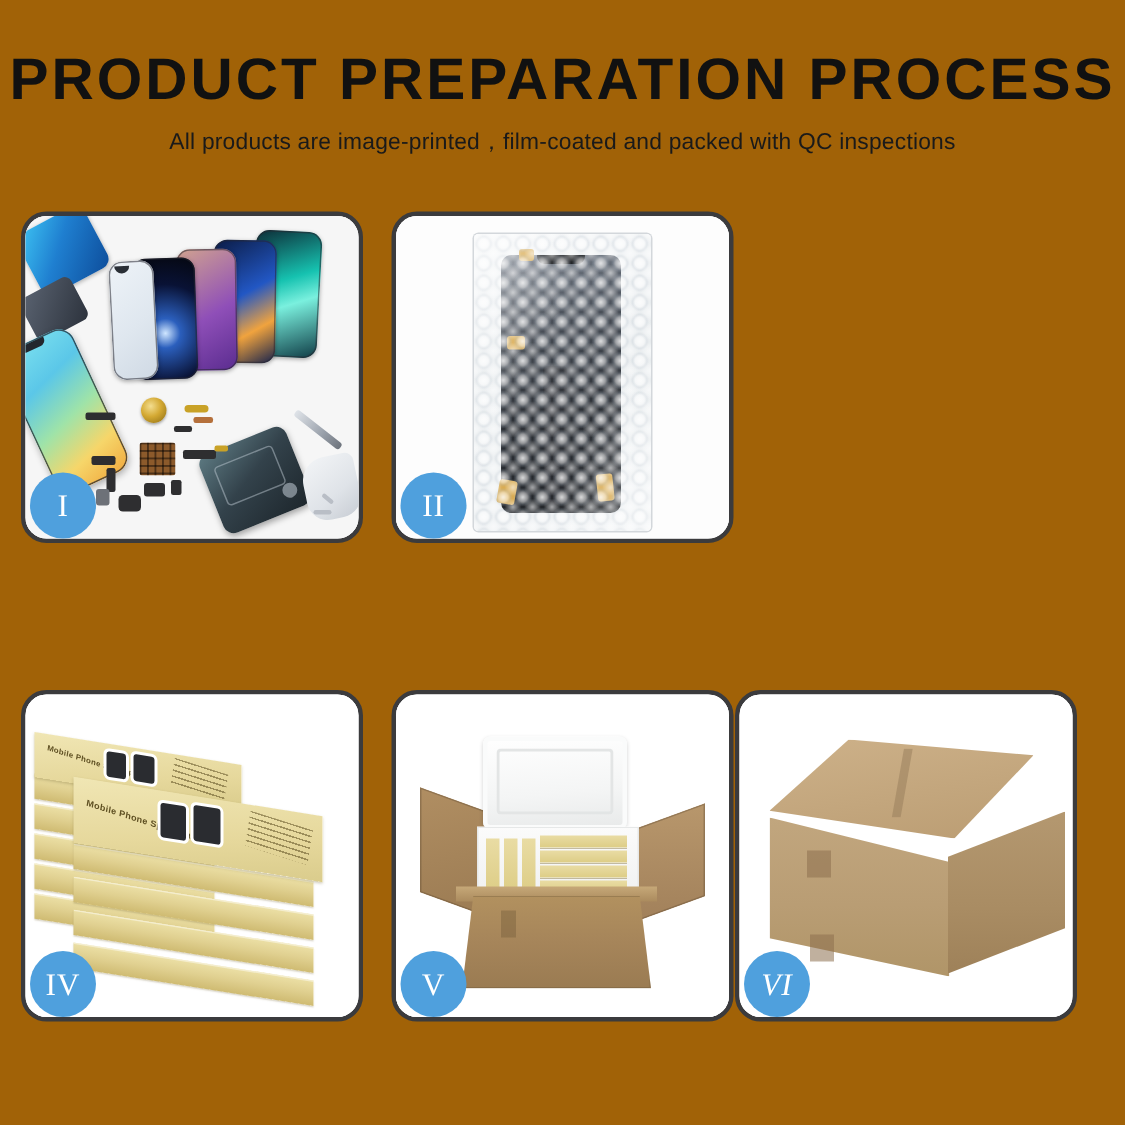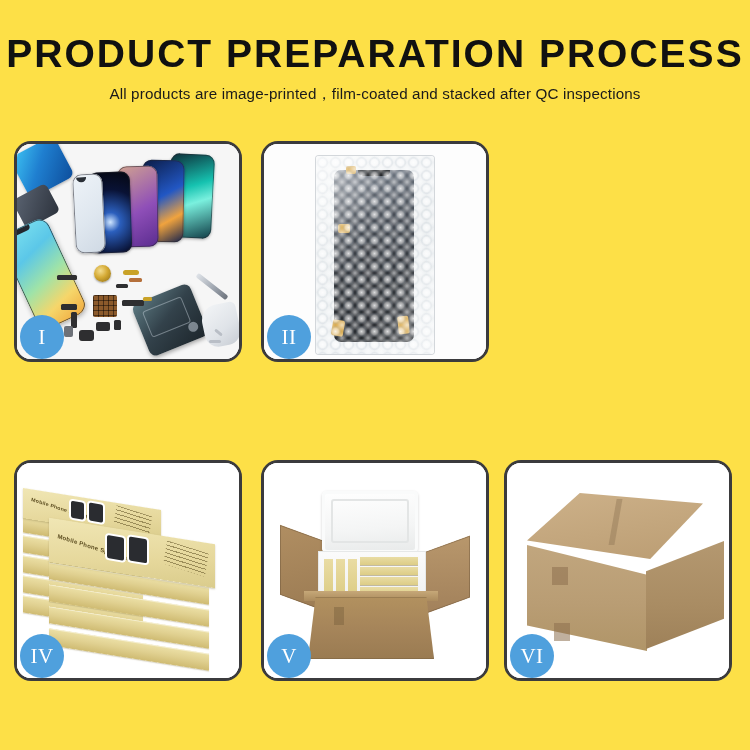--- a/index.html
+++ b/index.html
@@ -12,21 +12,21 @@
     width: 750px;
     height: 750px;
     overflow: hidden;
     font-family: "Liberation Sans", sans-serif;
     -webkit-font-smoothing: antialiased;
   }
   .page {
     position: relative;
     width: 750px;
     height: 750px;
-    background: #fde047;
+    background: #a16207;
   }
 
   
   .header {
     position: absolute;
     left: 0;
     top: 34px;
     width: 750px;
     text-align: center;
   }
@@ -72,21 +72,21 @@
     left: 0; top: 0; right: 0; bottom: 0;
     border-radius: 14px;
     overflow: hidden;
     background: #f5f5f5;
   }
   .p1 { left: 0px;   top: 0px; }
   .p2 { left: 247px; top: 0px; }
   .p3 { left: 494px; top: 0px; }
   .p4 { left: 0px;   top: 319px; }
   .p5 { left: 247px; top: 319px; }
-  .p6 { left: 490px; top: 319px; }
+  .p6 { left: 476px; top: 319px; font-style: italic; }
 
   
   .badge {
     position: absolute;
     left: 3px;
     bottom: 0px;
     width: 44px;
     height: 44px;
     border-radius: 50%;
     background: #4fa0dd;
@@ -409,21 +409,21 @@
     clip: rect(0 0 0 0); white-space:nowrap;
   }
 </style>
 </head>
 <body>
 
 <div class="page">
 
   <div class="header">
     <div class="title">PRODUCT PREPARATION PROCESS</div>
-    <div class="subtitle">All products are image-printed，film-coated and stacked after QC inspections</div>
+    <div class="subtitle">All products are image-printed，film-coated and packed with QC inspections</div>
   </div>
 
   <div class="grid">
 
     <div class="panel p1">
       <div class="clip">
         <div class="scene1">
           <div class="ph ph-teal"></div>
           <div class="ph ph-blue"></div>
           <div class="ph ph-purple"></div>

